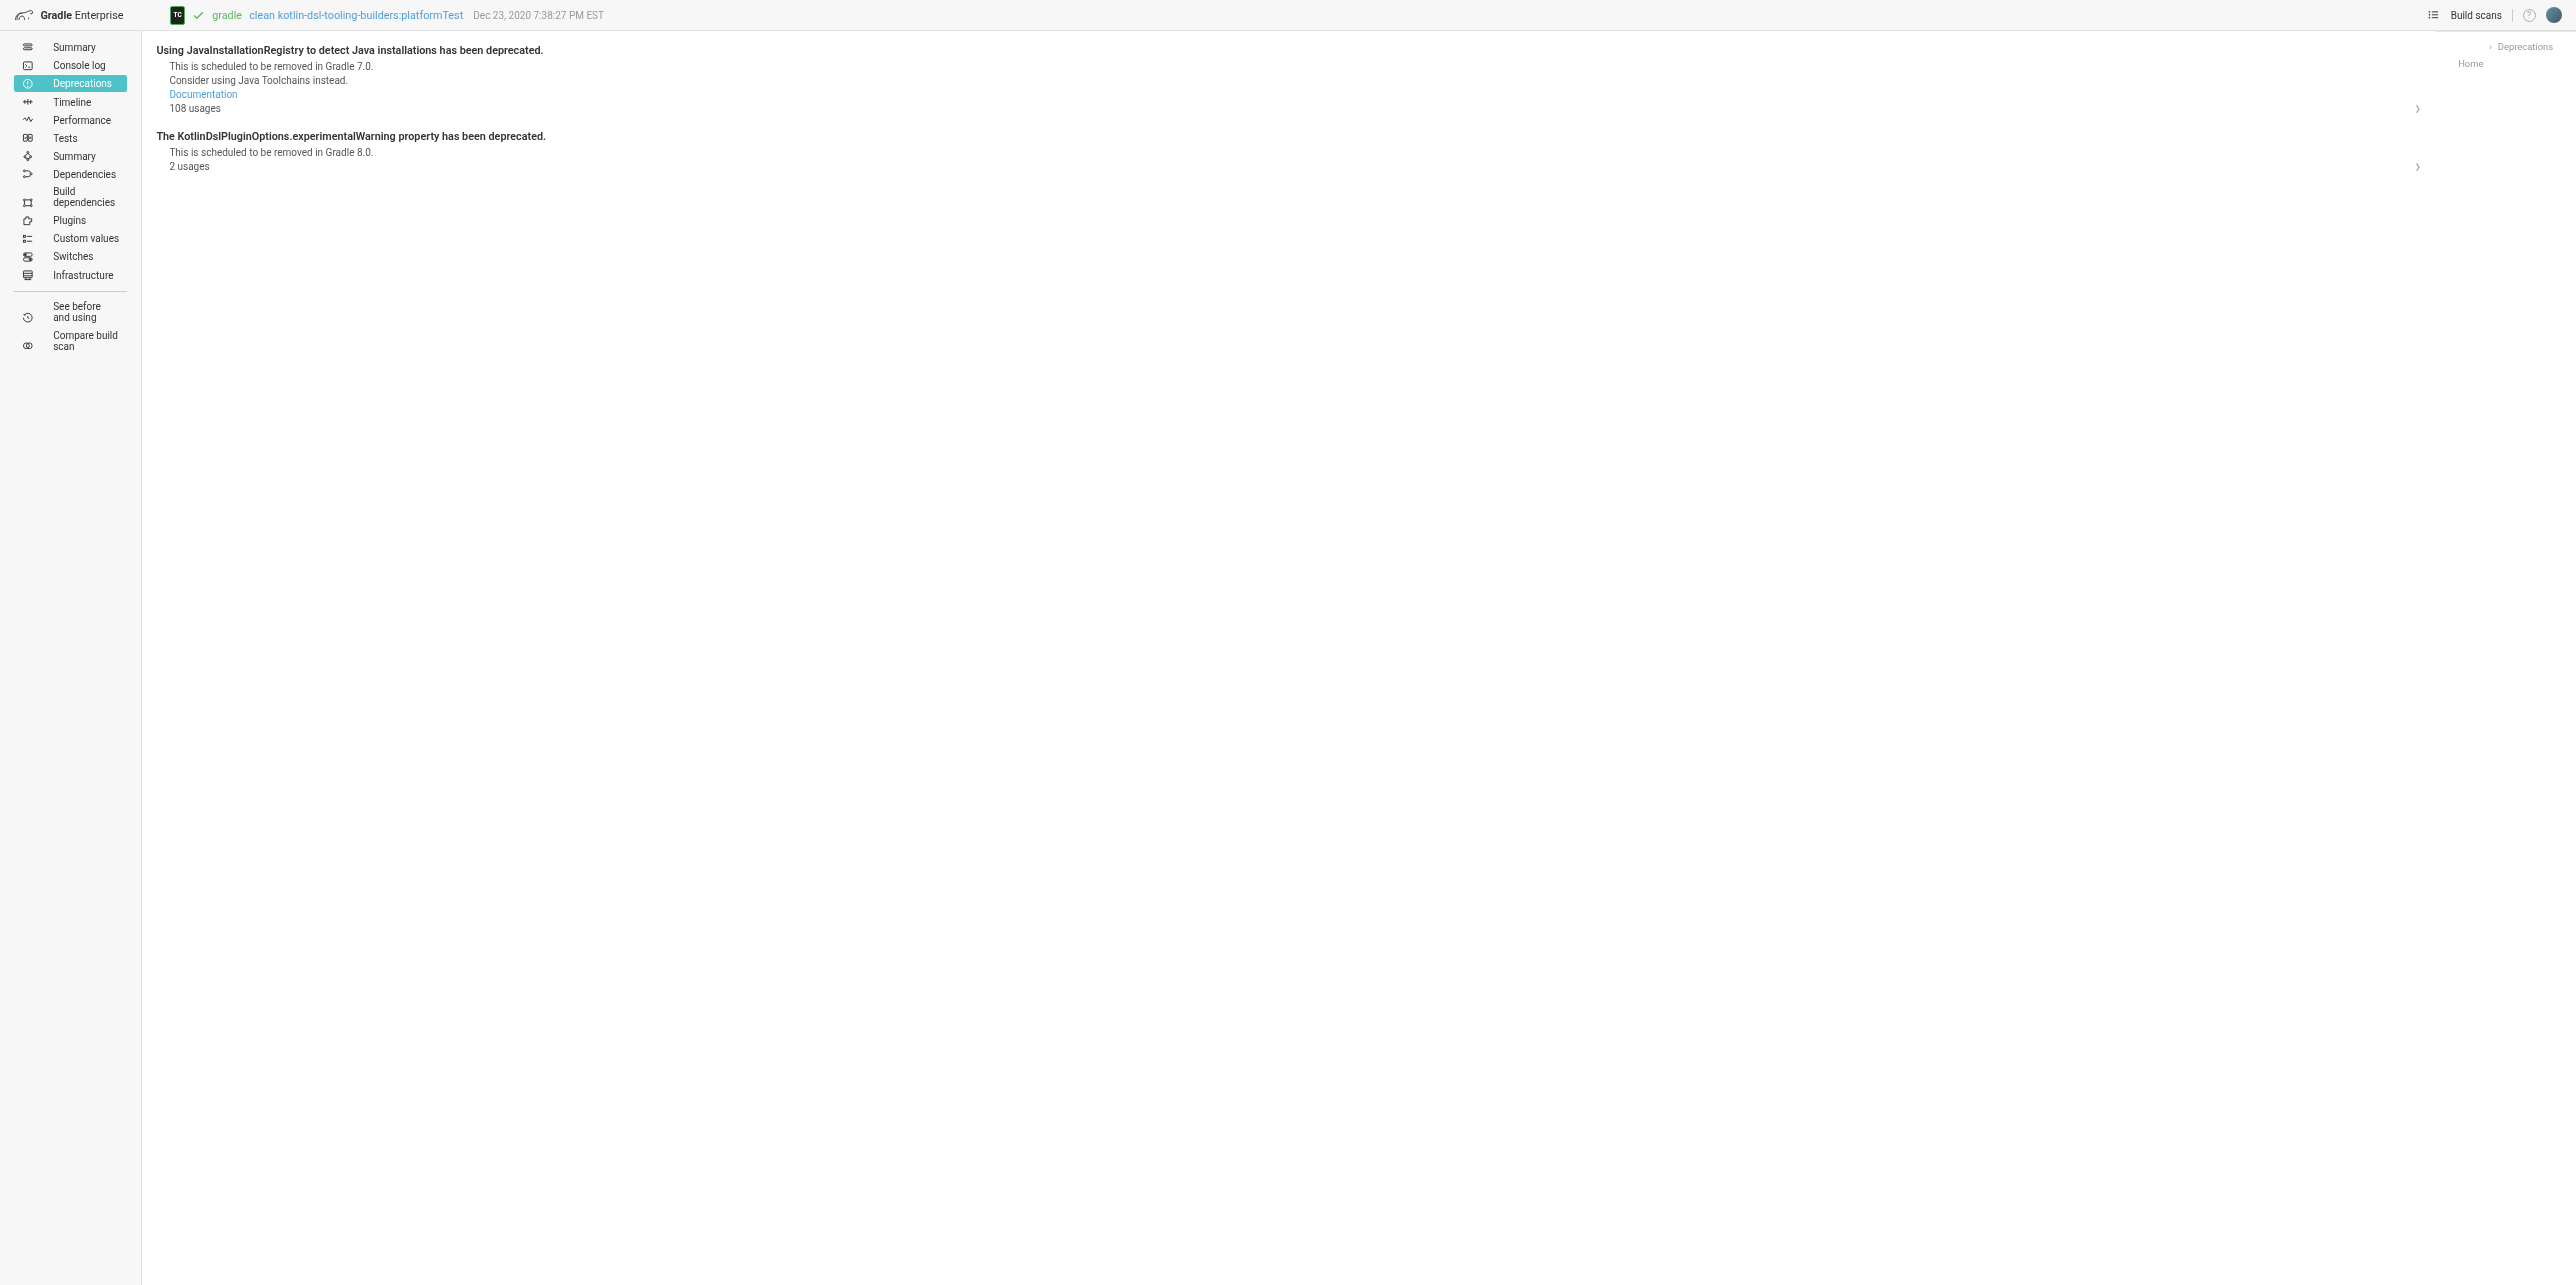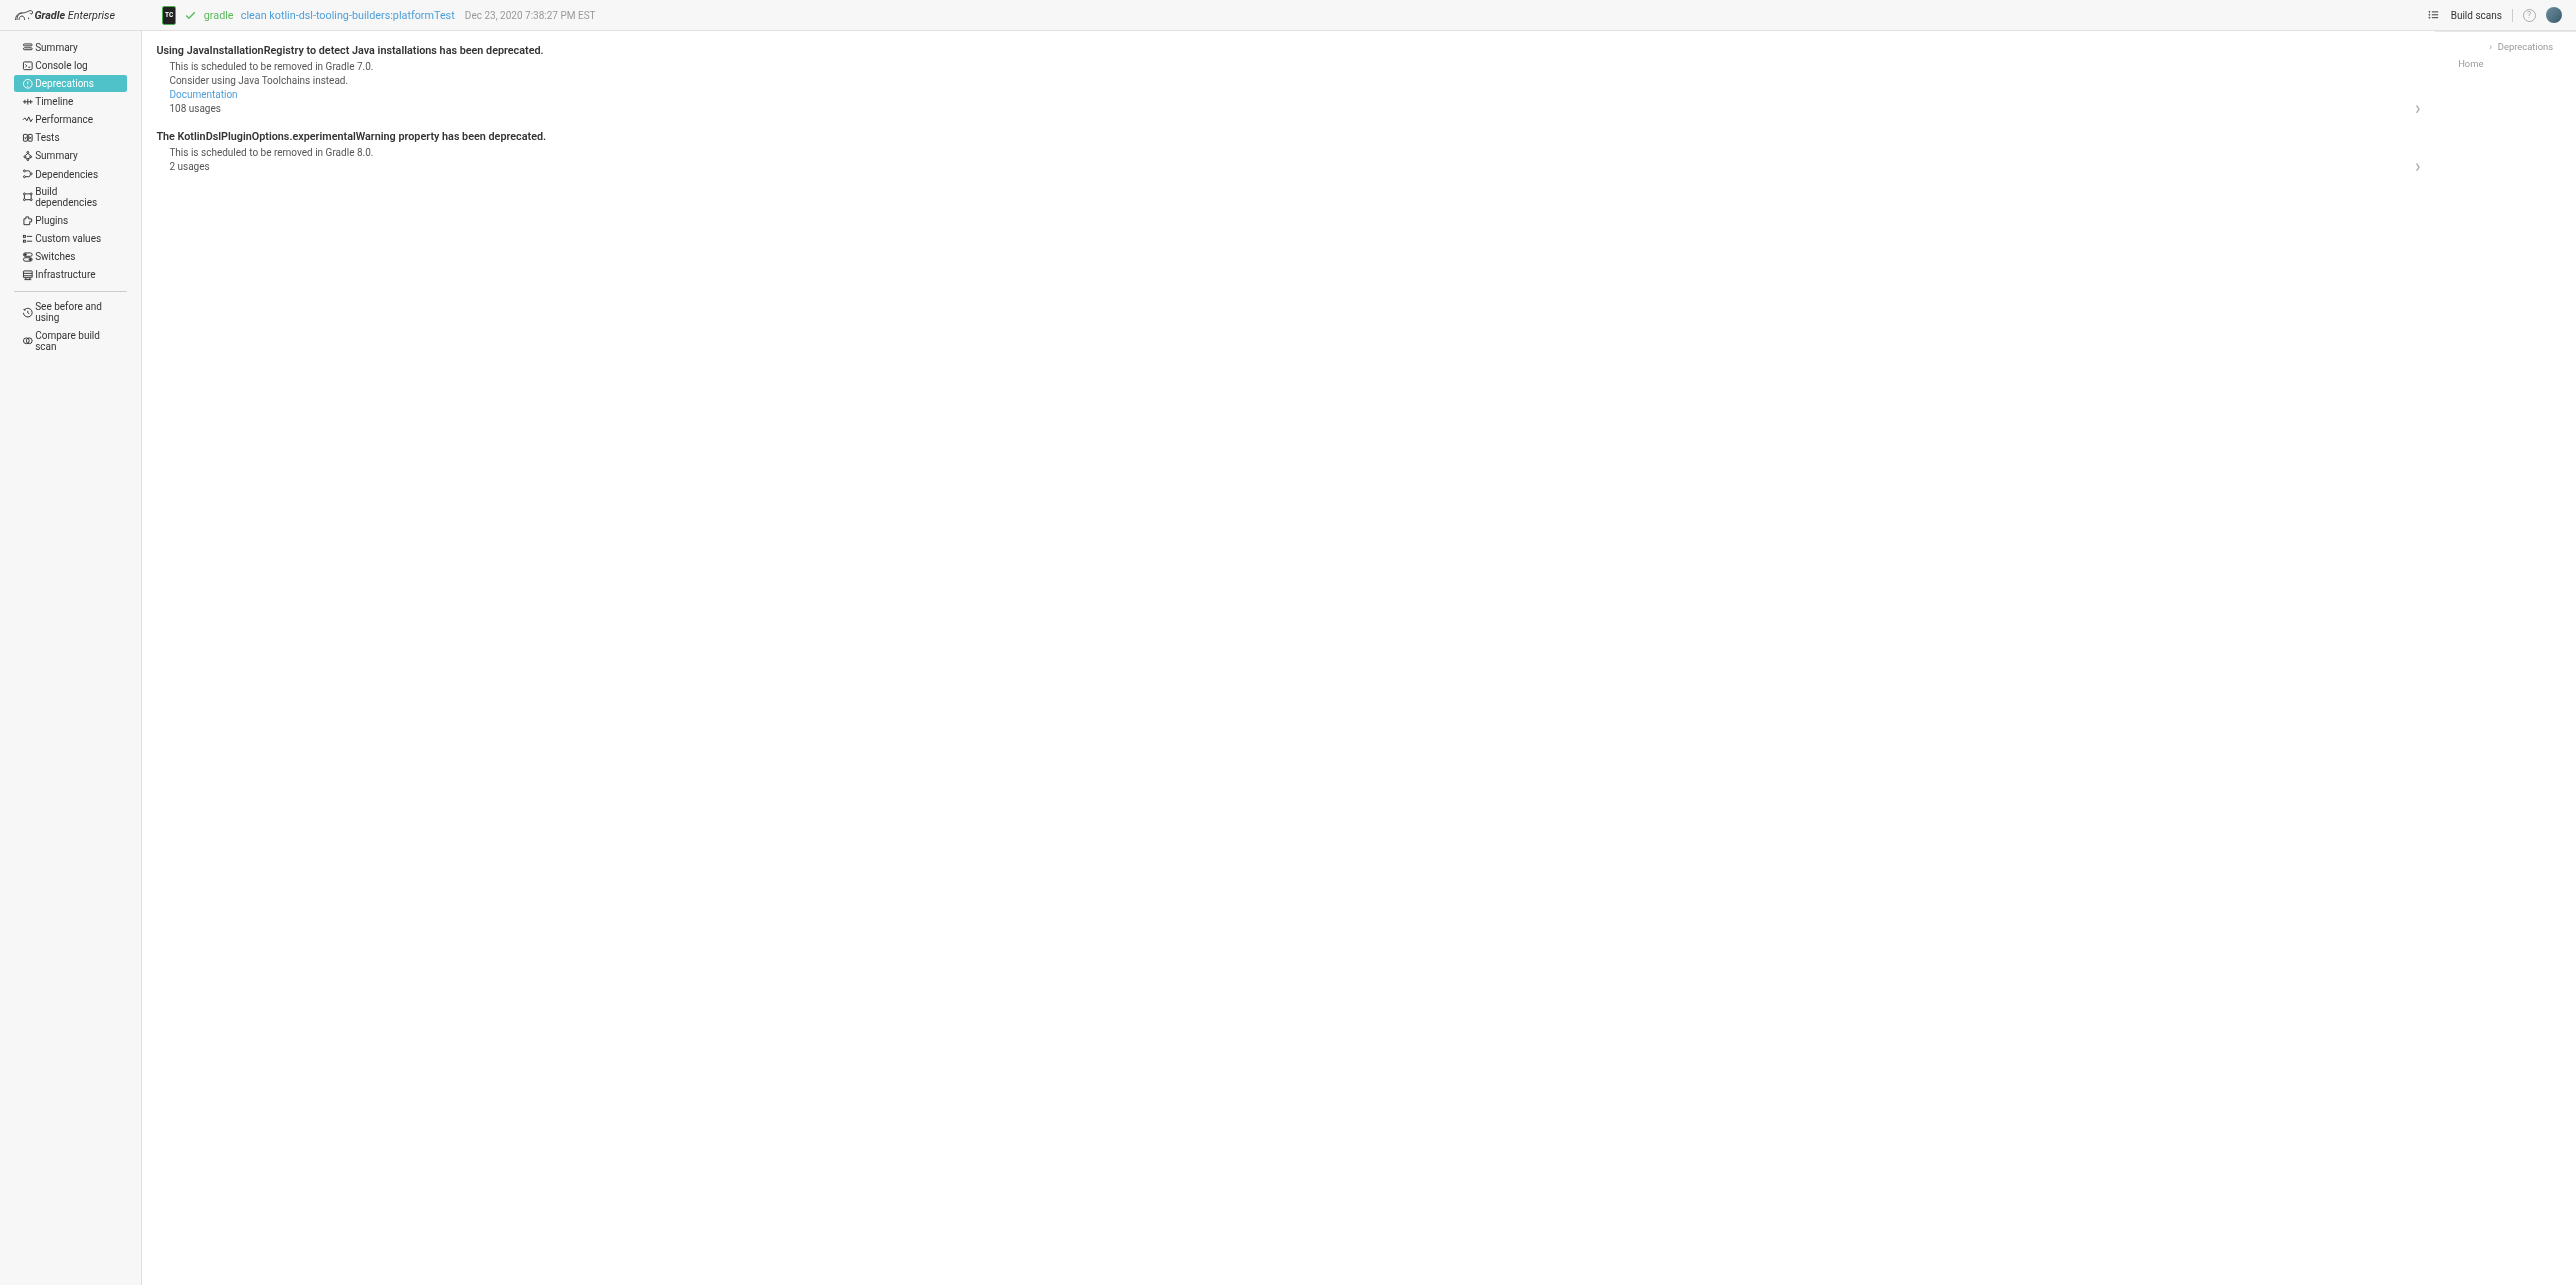--- a/index.html
+++ b/index.html
@@ -17,23 +17,22 @@
   display: flex;
   align-items: center;
   height: 31px;
   background: #f7f7f7;
   border-bottom: 0.7px solid #e0e0e0;
   padding: 0 14.4px;
 }
 .logo {
   display: flex;
   align-items: center;
-  gap: 0;
+  gap: 6px;
   color: #333;
-  font-style: italic;
 }
 .logo-icon { width: 20px; height: 13px; }
 .logo-text { font-size: 10.8px; }
 .logo-text b { font-weight: 700; }
 .header-center {
   display: flex;
   align-items: center;
   gap: 7.2px;
   margin-left: 47px;
 }
@@ -91,22 +90,22 @@
 
 .sidebar {
   width: 142px;
   background: #f7f7f7;
   border-right: 0.7px solid #e0e0e0;
   padding: 7.2px 14.4px;
 }
 .nav-list { list-style: none; }
 .nav-item {
   display: flex;
-  align-items: center;
-  gap: 2px;
+  align-items: flex-end;
+  gap: 20px;
   padding: 2.9px 7.2px;
   margin: 0.7px 0;
   border-radius: 2.2px;
   cursor: pointer;
   color: #333;
   font-size: 10px;
 }
 .nav-item.active {
   background: #4fc1c8;
   color: #fff;

